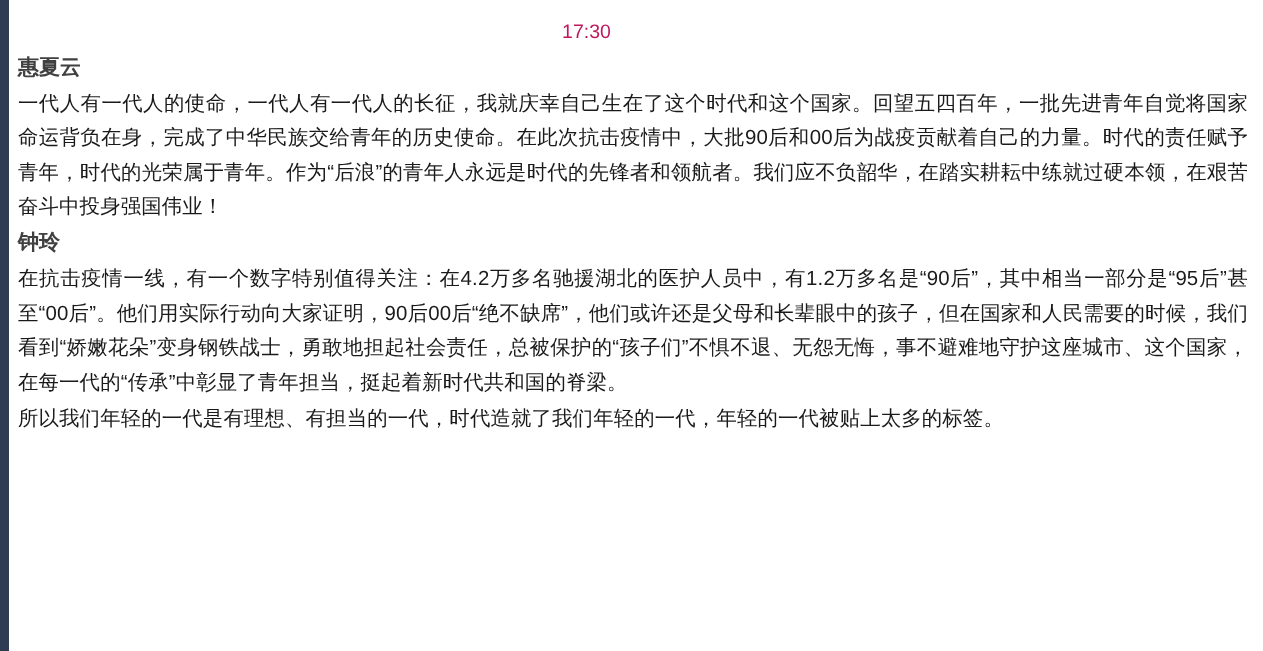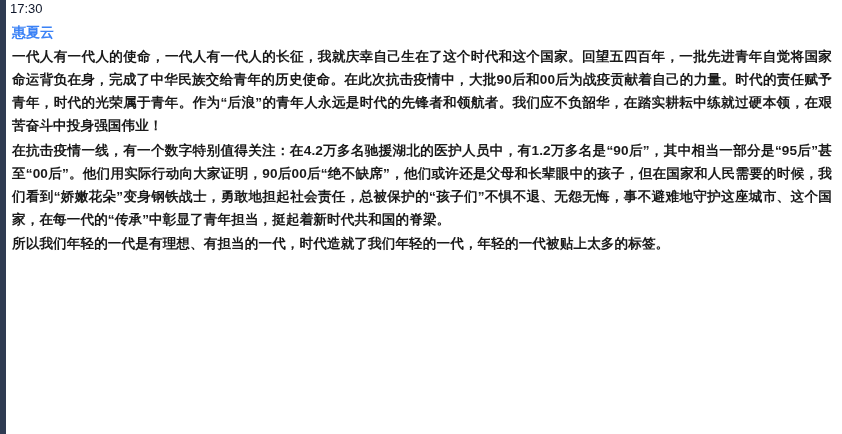--- a/index.html
+++ b/index.html
@@ -30,43 +30,42 @@
   .content {
     position: absolute;
     left: 6px;
     top: 0;
     right: 0;
     bottom: 0;
     padding: 0 10px 0 4px;
     box-sizing: border-box;
   }
   .timestamp {
-    text-align: left;
-    color: #0f172a;
+    text-align: center;
+    color: #be185d;
     font-size: 13px;
     line-height: 18px;
-    padding-top: 0;
+    padding-top: 12px;
     padding-bottom: 2px;
     padding-right: 60px;
   }
   .section-title {
-    color: #3b82f6;
+    color: #404040;
     font-size: 14px;
     font-weight: bold;
     line-height: 20px;
     margin: 2px 0 3px 2px;
   }
   .para {
     color: #1a1a1a;
     font-size: 13.6px;
     line-height: 23px;
     text-align: justify;
     margin: 0 0 1px 2px;
     letter-spacing: 0.1px;
-    font-weight: bold;
   }
   .block {
     margin-bottom: 2px;
   }
 </style>
 </head>
 <body>
 
 <div class="page">
 
@@ -75,18 +74,19 @@
   <div class="content">
 
     <div class="timestamp">17:30</div>
 
     <div class="block">
       <div class="section-title">惠夏云</div>
       <p class="para">一代人有一代人的使命，一代人有一代人的长征，我就庆幸自己生在了这个时代和这个国家。回望五四百年，一批先进青年自觉将国家命运背负在身，完成了中华民族交给青年的历史使命。在此次抗击疫情中，大批90后和00后为战疫贡献着自己的力量。时代的责任赋予青年，时代的光荣属于青年。作为“后浪”的青年人永远是时代的先锋者和领航者。我们应不负韶华，在踏实耕耘中练就过硬本领，在艰苦奋斗中投身强国伟业！</p>
     </div>
 
     <div class="block">
+      <div class="section-title">钟玲</div>
       <p class="para">在抗击疫情一线，有一个数字特别值得关注：在4.2万多名驰援湖北的医护人员中，有1.2万多名是“90后”，其中相当一部分是“95后”甚至“00后”。他们用实际行动向大家证明，90后00后“绝不缺席”，他们或许还是父母和长辈眼中的孩子，但在国家和人民需要的时候，我们看到“娇嫩花朵”变身钢铁战士，勇敢地担起社会责任，总被保护的“孩子们”不惧不退、无怨无悔，事不避难地守护这座城市、这个国家，在每一代的“传承”中彰显了青年担当，挺起着新时代共和国的脊梁。</p>
       <p class="para">所以我们年轻的一代是有理想、有担当的一代，时代造就了我们年轻的一代，年轻的一代被贴上太多的标签。</p>
     </div>
 
   </div>
 </div>
 
 </body></html>

